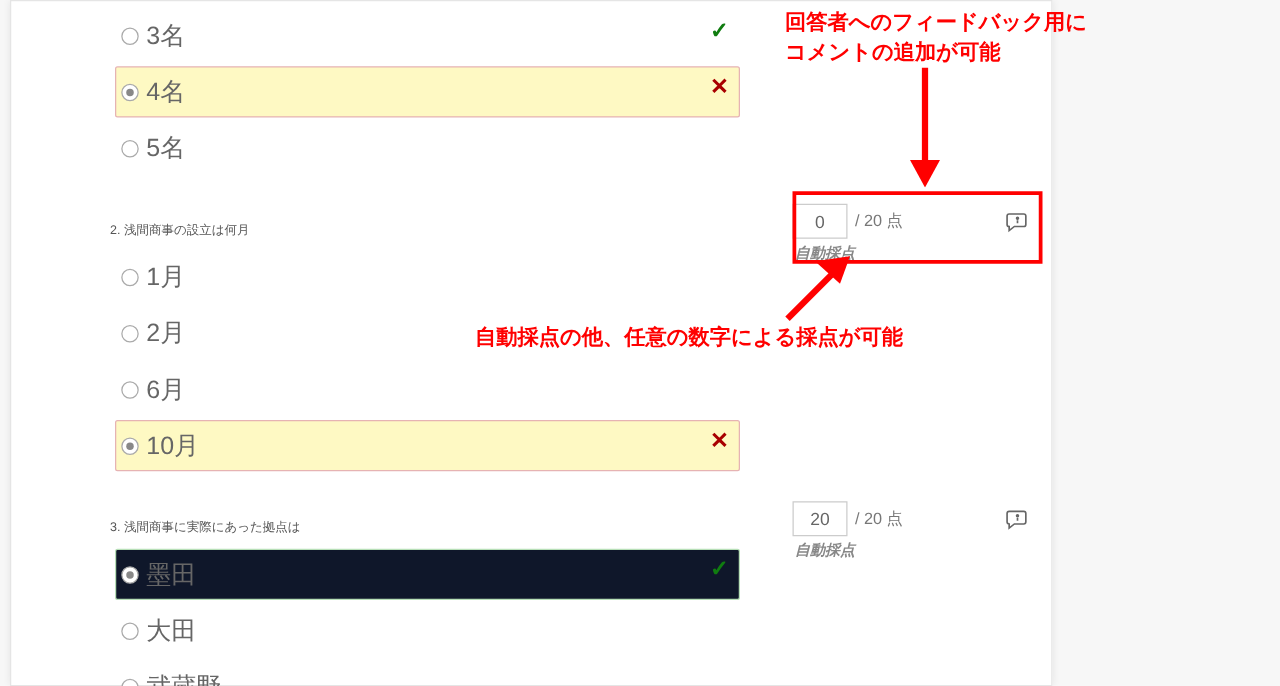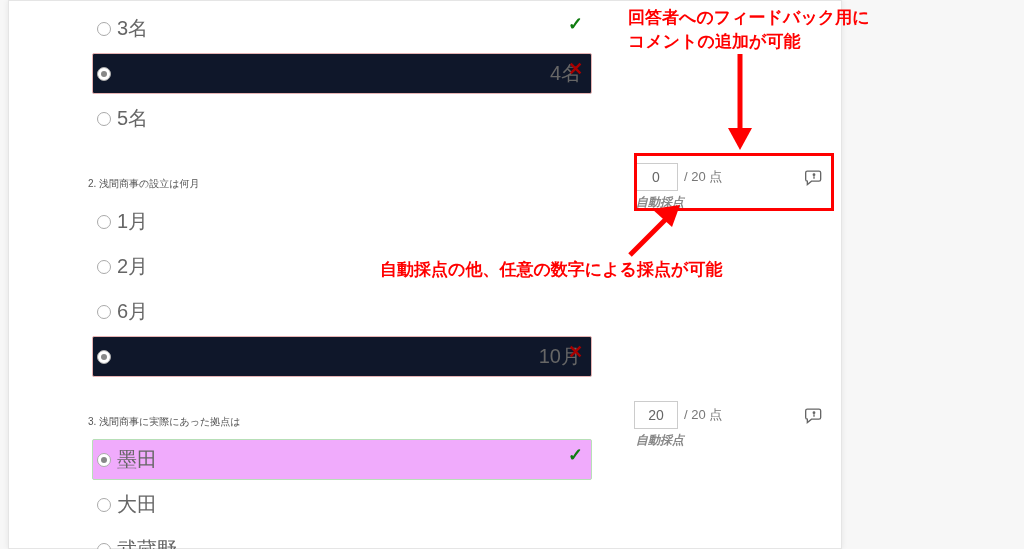--- a/index.html
+++ b/index.html
@@ -75,35 +75,34 @@
   .option-row.correct-only::after {
     content: "✓";
     position: absolute;
     right: 8px;
     top: 4px;
     color: #107c10;
     font-size: 18px;
     font-weight: bold;
   }
   .option-row.wrong {
-    background: #0f172a;
+    background: #fef9c3;
     border: 1px solid #e6b3b3;
-    justify-content: flex-end;
   }
   .option-row.wrong::after {
     content: "✕";
     position: absolute;
     right: 8px;
     top: 4px;
     color: #a80000;
     font-size: 18px;
     font-weight: bold;
   }
   .option-row.correct {
-    background: #f0abfc;
+    background: #0f172a;
     border: 1px solid #b7dfb7;
   }
   .option-row.correct::after {
     content: "✓";
     position: absolute;
     right: 8px;
     top: 4px;
     color: #107c10;
     font-size: 18px;
     font-weight: bold;

